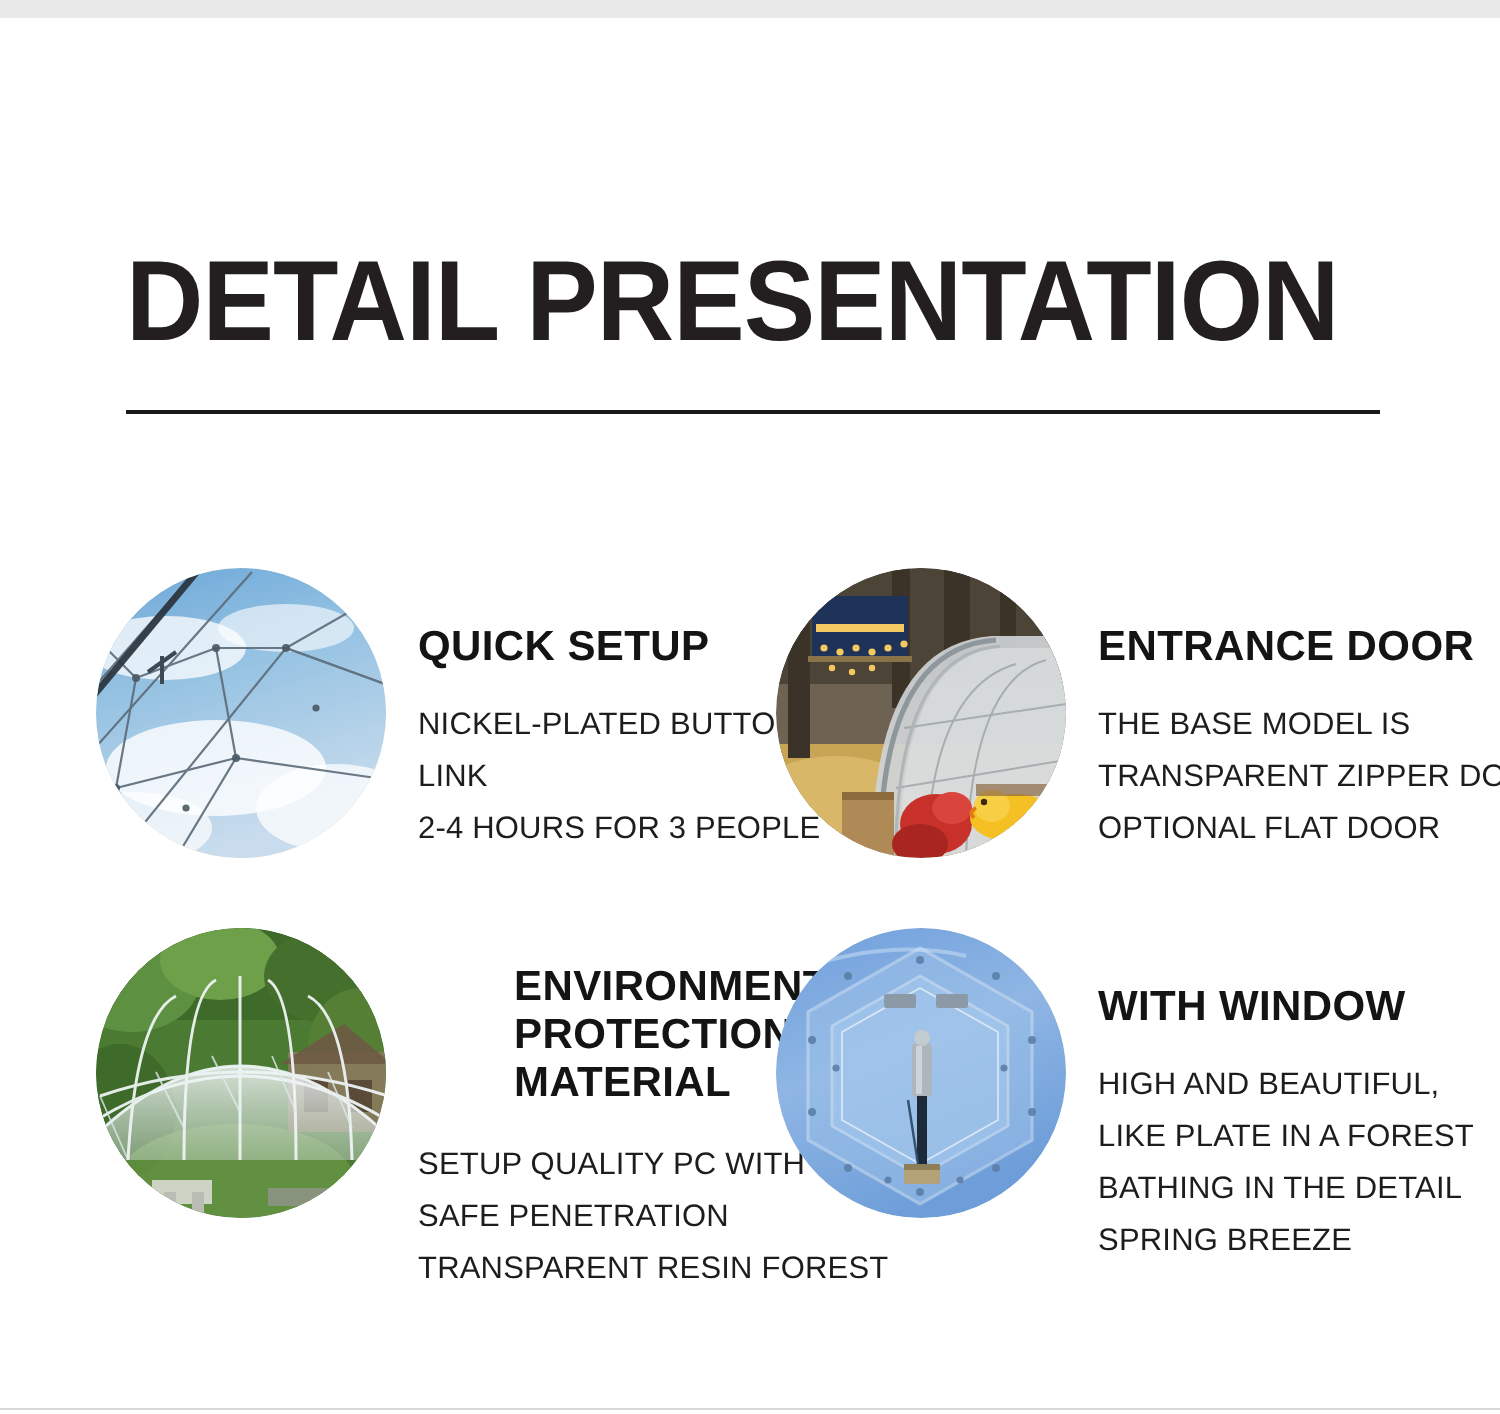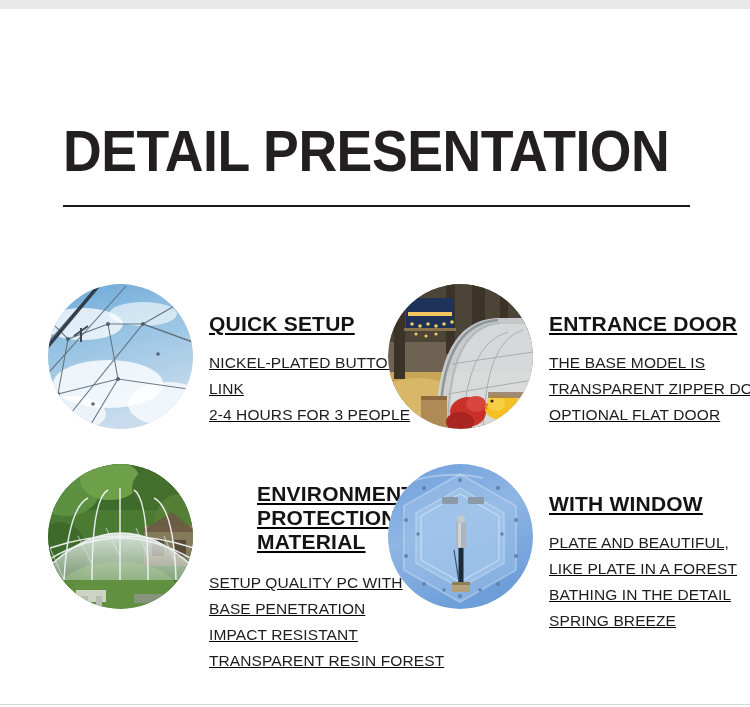--- a/index.html
+++ b/index.html
@@ -62,21 +62,20 @@
     width: 750px;
   }
   .feature-row {
     position: relative;
     width: 750px;
   }
   .feature {
     position: absolute;
     display: flex;
     align-items: flex-start;
-    text-decoration: underline;
   }
   .feature.col-left  { left: 48px;  width: 330px; }
   .feature.col-right { left: 388px; width: 340px; }
 
   .thumb {
     width: 145px;
     height: 145px;
     border-radius: 50%;
     overflow: hidden;
     position: relative;
@@ -309,22 +308,21 @@
             <rect x="86" y="130" width="34" height="9" fill="#8e9488" opacity="0.85"></rect>
           </g>
         </svg>
       </div>
       <div class="feature-text">
         <div class="feature-heading">ENVIRONMENTAL
 PROTECTION
 MATERIAL</div>
         <div class="feature-body">
           <div>SETUP QUALITY PC WITH</div>
-          <div>BASE PENETRATION</div>
-          <div>IMPACT RESISTANT</div>
+          <div>SAFE PENETRATION</div>
           <div>TRANSPARENT RESIN FOREST</div>
         </div>
       </div>
     </div>
 
     <div class="feature col-right">
       <div class="thumb">
         <svg viewBox="0 0 145 145" preserveAspectRatio="xMidYMid slice">
           <defs>
             <clipPath id="c4">
@@ -368,21 +366,21 @@
               <rect x="64" y="118" width="18" height="3" fill="#8d7e58"></rect>
               <path d="M66 86 L71 118" stroke="#33506f" stroke-width="1.2" fill="none"></path>
             </g>
             <path d="M20 18 Q60 6 95 14" stroke="#cfe2f5" stroke-width="2" fill="none" opacity="0.5"></path>
           </g>
         </svg>
       </div>
       <div class="feature-text">
         <div class="feature-heading">WITH WINDOW</div>
         <div class="feature-body">
-          <div>PLATE AND BEAUTIFUL,</div>
+          <div>HIGH AND BEAUTIFUL,</div>
           <div>LIKE PLATE IN A FOREST</div>
           <div>BATHING IN THE DETAIL</div>
           <div>SPRING BREEZE</div>
         </div>
       </div>
     </div>
   </div>
 
 </div>
 

